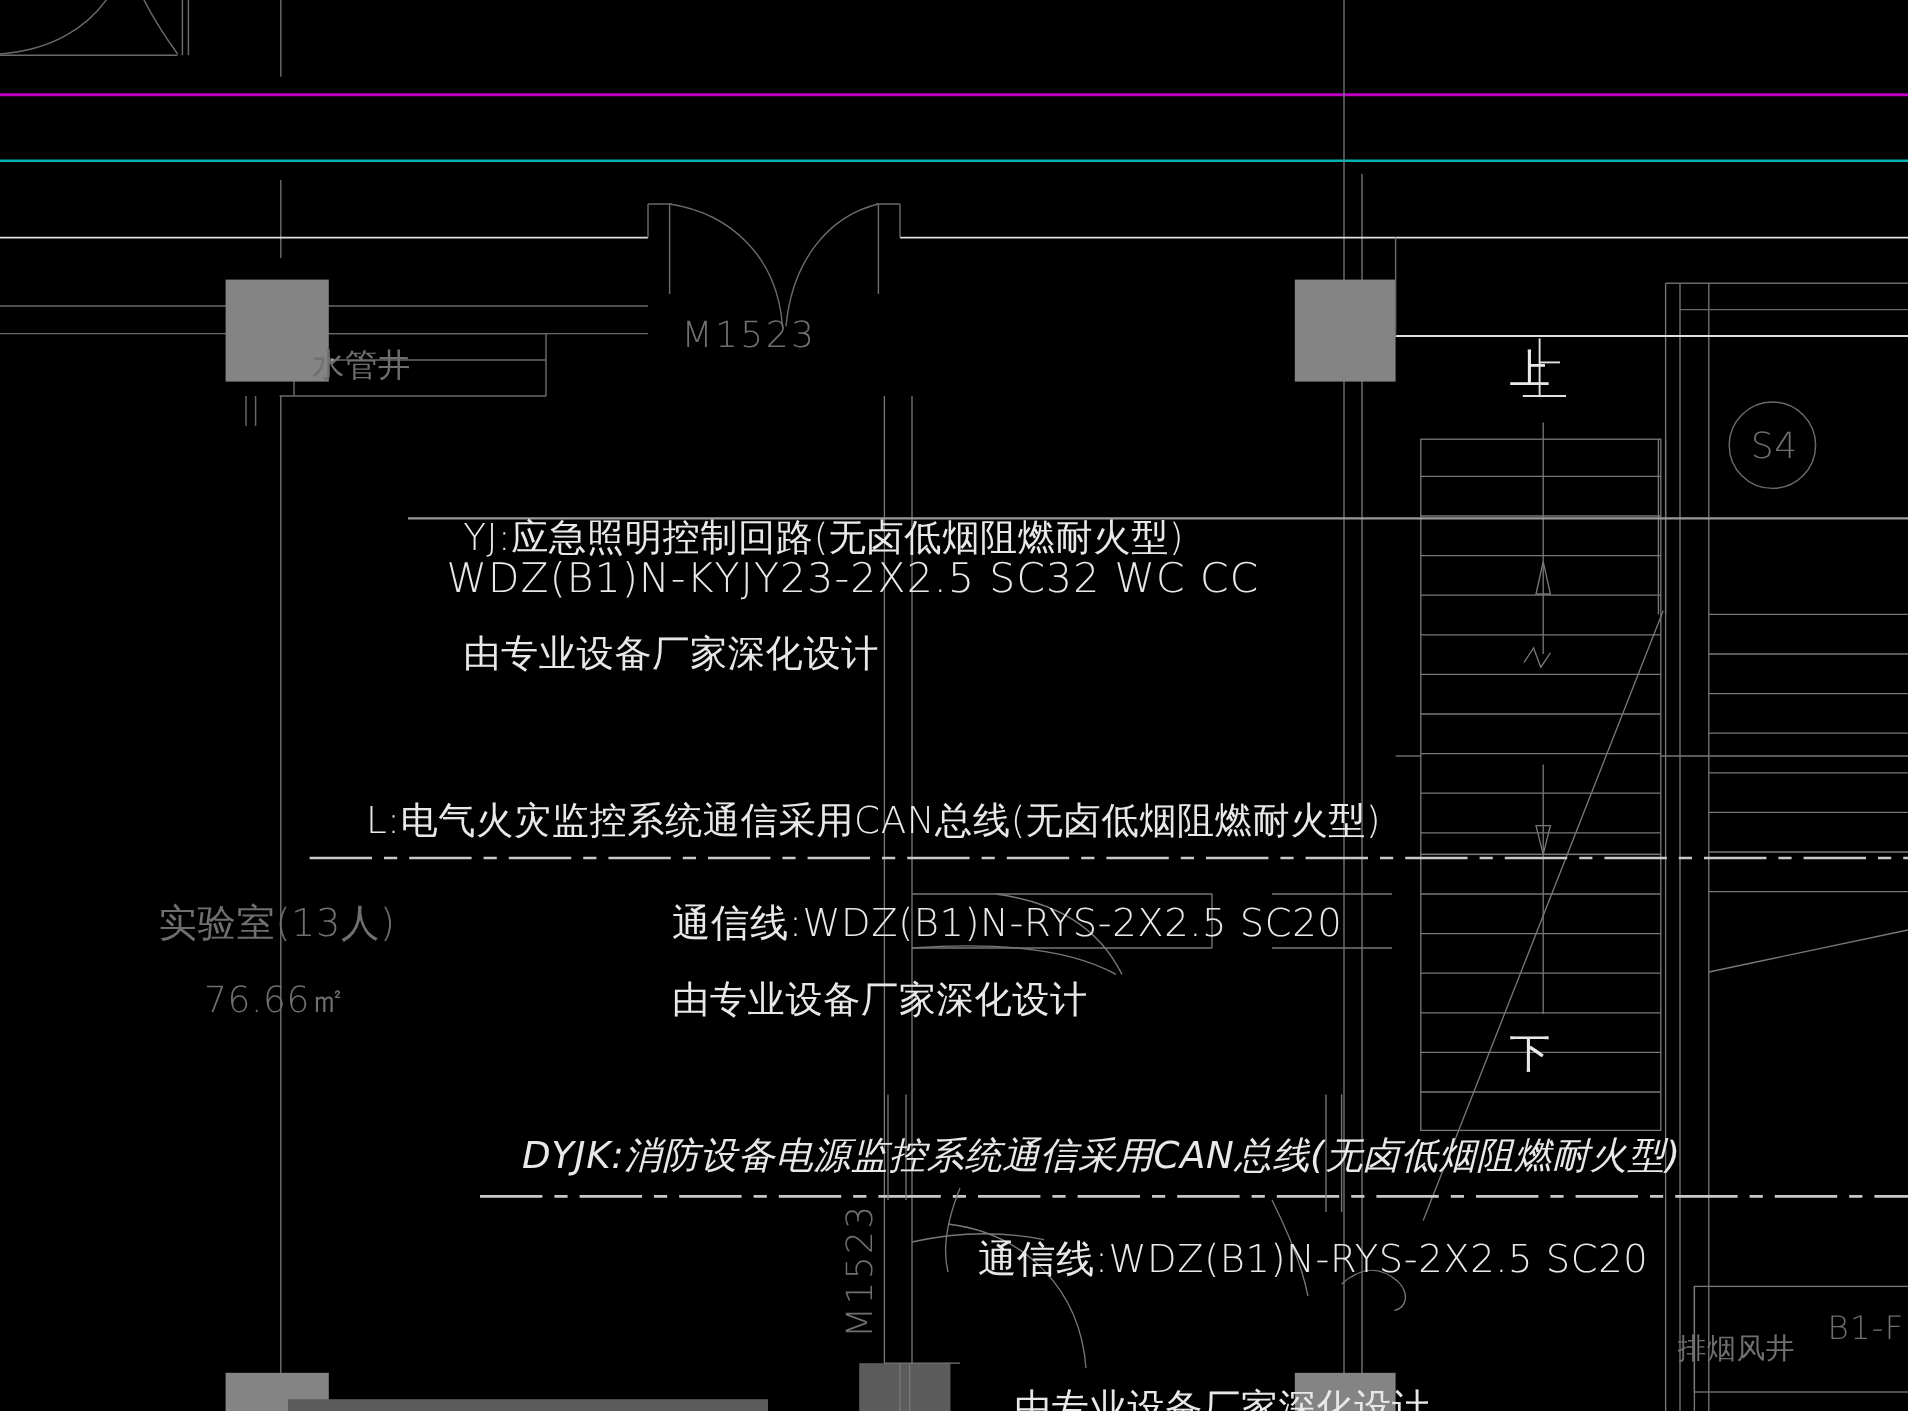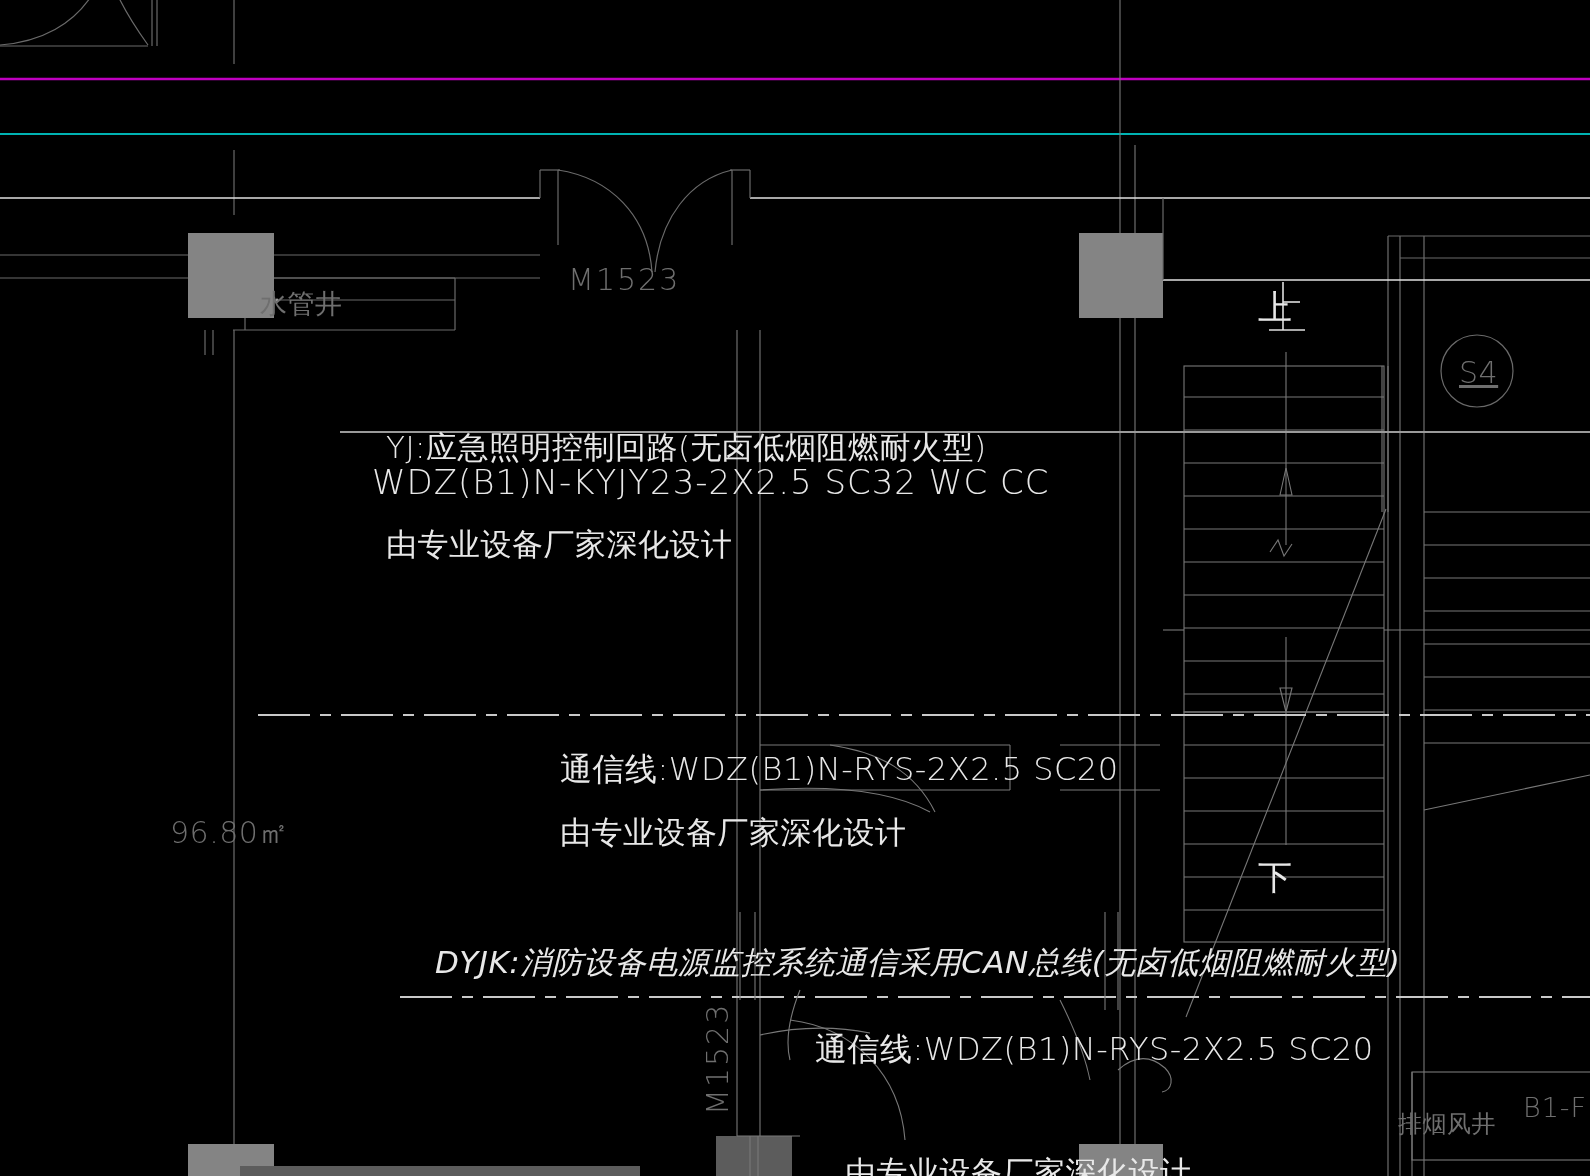--- a/index.html
+++ b/index.html
@@ -224,36 +224,38 @@
       <line class="lth" x1="755" y1="912" x2="755" y2="1000"></line>
       <line class="lth" x1="1105" y1="912" x2="1105" y2="1010"></line>
       <line class="lth" x1="1118" y1="912" x2="1118" y2="1010"></line>
       <path class="lth" d="M 800,990 C 790,1015 785,1040 790,1060"></path>
       <path class="lth" d="M 1060,1000 C 1075,1030 1085,1055 1090,1080"></path>
       <path class="lth" d="M 1118,1070 C 1135,1055 1150,1055 1165,1068 C 1175,1078 1172,1090 1162,1092"></path>
     </g>
 
   </svg>
 
-  <div class="txt txt-dim cjk" style="left:170px; top:813px; font-size:30px;">96.80㎡</div>
+  <div class="txt txt-dim cjk" style="left:132px; top:748px; font-size:32px;">实验室(13人)</div>
+  <div class="txt txt-dim cjk" style="left:170px; top:813px; font-size:30px;">76.66㎡</div>
 
   <div class="txt txt-dim cjk" style="left:260px; top:286px; font-size:27px;">水管井</div>
 
   <div class="txt txt-dim" style="left:568px; top:262px; font-size:30px; letter-spacing:2px;">M1523</div>
 
   <div class="txt txt-dim rot90" style="left:700px; top:1115px; font-size:30px; letter-spacing:2px;">M1523</div>
 
   <div class="txt txt-bright cjk" style="left:1258px; top:285px; font-size:34px;">上</div>
   <div class="txt txt-bright cjk" style="left:1258px; top:855px; font-size:34px;">下</div>
-  <div class="txt txt-dim" style="left:1459px; top:355px; font-size:30px;text-decoration:underline;">S4</div>
+  <div class="txt txt-dim" style="left:1459px; top:355px; font-size:30px;">S4</div>
 
   <div class="txt txt-bright cjk" style="left:386px; top:382px; font-size:31px;margin-top:45px;">YJ:应急照明控制回路(无卤低烟阻燃耐火型)</div>
   <div class="txt txt-bright" style="left:372px; top:462px; font-size:34px; letter-spacing:1px;">WDZ(B1)N-KYJY23-2X2.5  SC32  WC  CC</div>
   <div class="txt txt-bright cjk" style="left:386px; top:524px; font-size:31px;">由专业设备厂家深化设计</div>
 
+  <div class="txt txt-bright cjk" style="left:305px; top:663px; font-size:31px;">L:电气火灾监控系统通信采用CAN总线(无卤低烟阻燃耐火型)</div>
   <div class="txt txt-bright cjk" style="left:560px; top:748px; font-size:32px;">通信线:WDZ(B1)N-RYS-2X2.5  SC20</div>
   <div class="txt txt-bright cjk" style="left:560px; top:812px; font-size:31px;">由专业设备厂家深化设计</div>
 
   <div class="txt txt-bright cjk" style="left:435px; top:942px; font-size:31px;font-style:italic;">DYJK:消防设备电源监控系统通信采用CAN总线(无卤低烟阻燃耐火型)</div>
   <div class="txt txt-bright cjk" style="left:815px; top:1028px; font-size:32px;">通信线:WDZ(B1)N-RYS-2X2.5  SC20</div>
   <div class="txt txt-bright cjk" style="left:845px; top:1152px; font-size:31px;">由专业设备厂家深化设计</div>
 
   <div class="txt txt-dim cjk" style="left:1398px; top:1090px; font-size:24px;margin-top:18px;">排烟风井</div>
   <div class="txt txt-dim" style="left:1523px; top:1092px; font-size:27px; letter-spacing:1px;">B1-F1</div>
 

